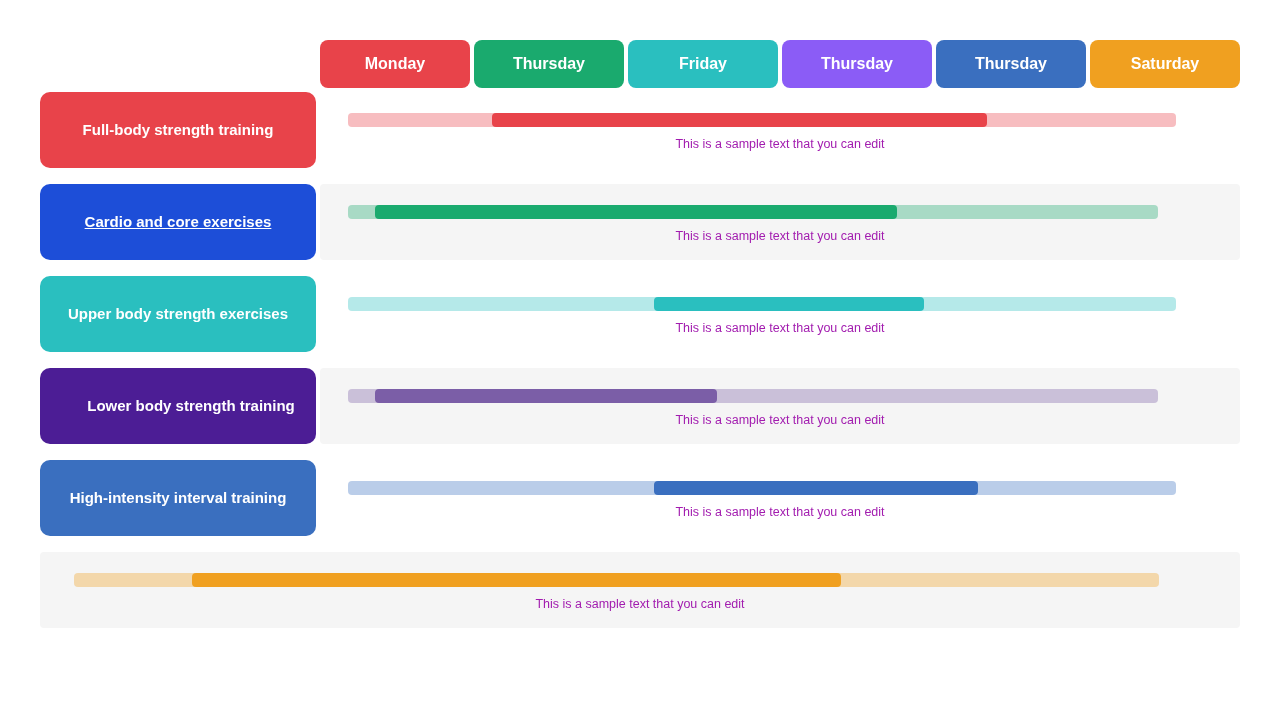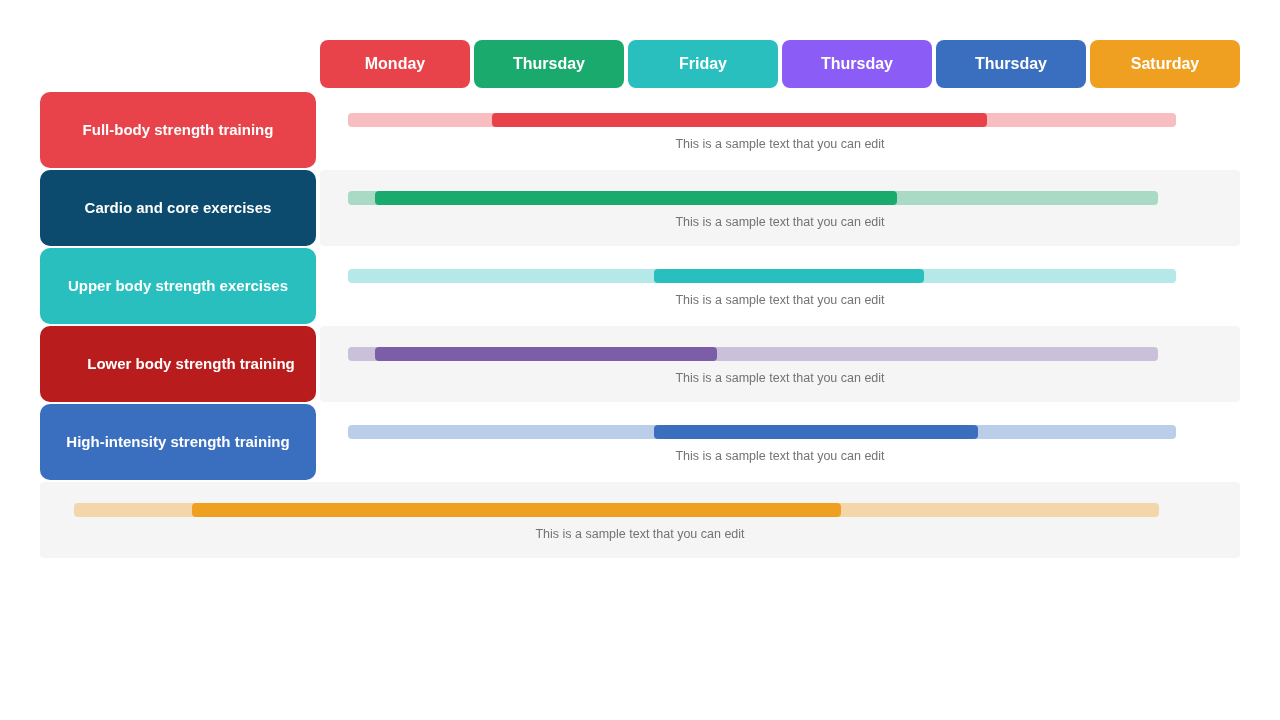--- a/index.html
+++ b/index.html
@@ -46,21 +46,21 @@
       align-items: center;
       justify-content: center;
       color: #fff;
       font-weight: 700;
       font-size: 16px;
     }
     
     .data-rows {
       display: flex;
       flex-direction: column;
-      gap: 2px;
+      gap: 16px;
       margin-top: 4px;
     }
     .row {
       display: flex;
       align-items: stretch;
       min-height: 76px;
     }
     .row:nth-child(odd) .row-chart {
       background: #ffffff;
     }
@@ -105,37 +105,37 @@
       opacity: 0.35;
     }
     .bar-fg {
       position: absolute;
       height: 14px;
       top: 4px;
       border-radius: 4px;
     }
     .sample-text {
       font-size: 12.5px;
-      color: #737373;
+      color: #a21caf;
       text-align: center;
       margin-top: 2px;
     }
 
     
     .mon { background-color: #e8434a; }
     .tue { background-color: #1aaa6e; }
     .wed { background-color: #2abfbf; }
     .thu { background-color: #8b5cf6; }
     .fri { background-color: #3a6fbf; }
     .sat { background-color: #f0a020; text-align: right; }
 
     .label-red { background-color: #e8434a; }
-    .label-green { background-color: #0c4a6e; }
+    .label-green { background-color: #1d4ed8; text-decoration: underline; }
     .label-teal { background-color: #2abfbf; }
-    .label-purple { background-color: #b91c1c; padding-left: 40px; }
+    .label-purple { background-color: #4c1d95; padding-left: 40px; }
     .label-blue { background-color: #3a6fbf; }
     .label-orange { background-color: #f0a020; }
   </style>
 </head>
 <body>
 
 <div class="page">
   <div class="title"></div>
 
   <div class="schedule-container">
@@ -184,21 +184,21 @@
           <div class="row-label label-purple">Lower body strength training</div>
           <div class="row-chart" style="background: rgb(245, 245, 245);">
             <div class="bar-container">
               <div class="bar-bg" style="left: 2%; width: 90%; background-color: rgb(123, 94, 167);"></div>
               <div class="bar-fg" style="left: 5%; width: 38%; background-color: rgb(123, 94, 167);"></div>
             </div>
             <div class="sample-text">This is a sample text that you can edit</div>
           </div>
         </div>
         <div class="row">
-          <div class="row-label label-blue">High-intensity strength training</div>
+          <div class="row-label label-blue">High-intensity interval training</div>
           <div class="row-chart" style="background: rgb(255, 255, 255);">
             <div class="bar-container">
               <div class="bar-bg" style="left: 2%; width: 92%; background-color: rgb(58, 111, 191);"></div>
               <div class="bar-fg" style="left: 36%; width: 36%; background-color: rgb(58, 111, 191);"></div>
             </div>
             <div class="sample-text">This is a sample text that you can edit</div>
           </div>
         </div>
         <div class="row">
           <div class="row-chart" style="background: rgb(245, 245, 245);">

